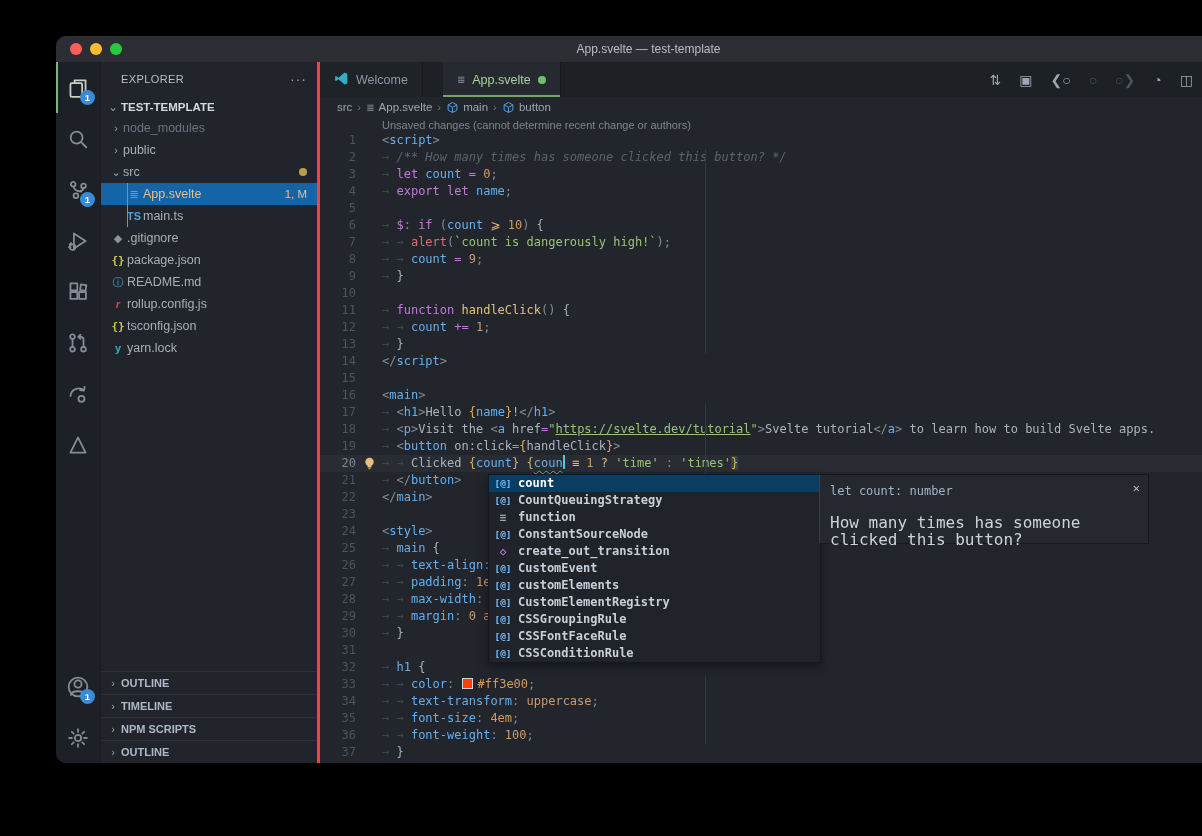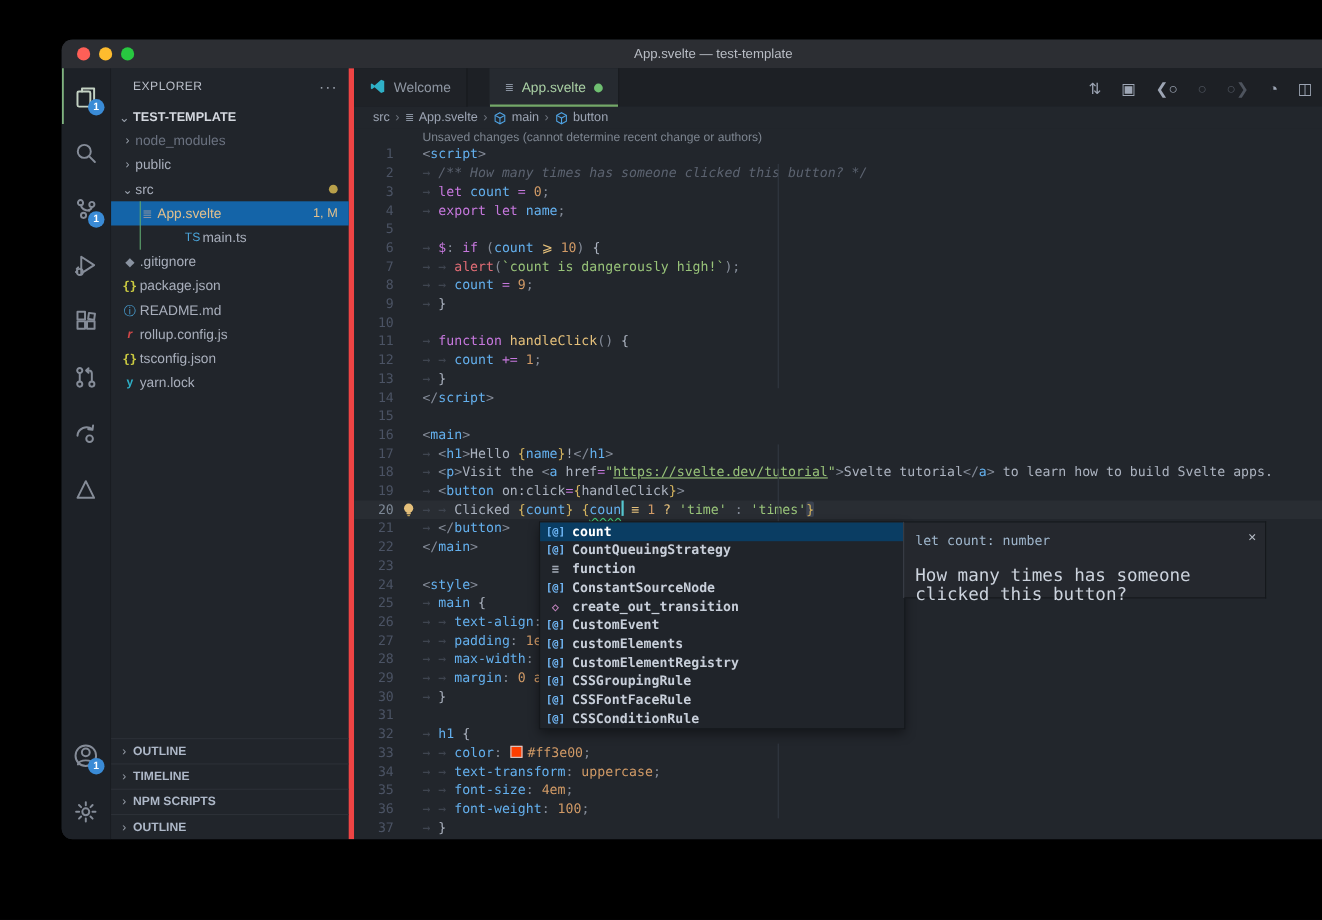--- a/index.html
+++ b/index.html
@@ -12,38 +12,38 @@
   .l-close{background:#ff5f57;} .l-min{background:#febc2e;} .l-zoom{background:#28c840;}
   .wbody{flex:1;display:flex;min-height:0;}
   
   .activitybar{width:44px;flex:none;background:#1d2127;display:flex;flex-direction:column;align-items:center;border-right:1px solid #191c21;}
   .ab-item{width:44px;height:51px;display:flex;align-items:center;justify-content:center;position:relative;color:#858c98;}
   .ab-item.active{color:#c3d2c3;box-shadow:inset 2px 0 0 #7fb37f;}
   .ab-item svg{display:block;}
   .ab-badge{position:absolute;right:5px;bottom:8px;min-width:15px;height:15px;border-radius:8px;background:#3a8bd6;color:#fff;font-size:9.5px;line-height:15px;text-align:center;font-weight:bold;}
   .ab-spacer{flex:1;}
   
-  .sidebar{width:216px;flex:none;background:#21252b;display:flex;flex-direction:column;font-size:12.5px;color:#a8aebb;border-right:5px solid #ef4444;min-height:0;}
+  .sidebar{width:216px;flex:none;background:#21252b;display:flex;flex-direction:column;font-size:12.5px;color:#a8aebb;border-right:3px solid #ef4444;min-height:0;}
   .sb-header{height:34px;flex:none;display:flex;align-items:center;padding:0 10px 0 20px;font-size:11px;letter-spacing:.4px;color:#b9bec8;}
   .sb-header .dots{margin-left:auto;color:#9aa1ac;font-size:14px;letter-spacing:1px;}
   .sb-root{height:21px;flex:none;display:flex;align-items:center;font-weight:bold;font-size:11.5px;color:#d4d8df;padding-left:4px;}
   .sb-root .chev{width:16px;text-align:center;color:#9aa1ac;font-weight:normal;}
   .tree{flex:1;position:relative;min-height:0;}
   .trow{height:22px;display:flex;align-items:center;padding-left:8px;position:relative;white-space:nowrap;}
   .trow .chev{width:14px;color:#9aa1ac;font-size:11px;text-align:center;flex:none;}
   .trow .ficon{width:18px;flex:none;text-align:center;font-size:11px;}
   .trow.child{padding-left:24px;}
   .trow.sel{background:#1464a8;}
   .trow.dim .flabel{color:#6b7280;text-align:center;}
   .trow .flabel{overflow:hidden;text-overflow:ellipsis;}
   .trow .gitbadge{margin-left:auto;padding-right:10px;color:#e2c08d;font-size:11.5px;}
   .trow .moddot{margin-left:auto;margin-right:10px;width:8px;height:8px;border-radius:50%;background:#b8a04a;}
   .trow.mod .flabel{color:#e2c08d;}
   .tree-guide{position:absolute;width:1px;background:#5fa86f;}
-  .i-svelte{color:#8a93a1;} .i-ts{color:#4aa3d8;font-weight:normal;font-size:9px;margin-left:41px;} .i-json{color:#cbcb41;font-weight:bold;font-family:"DejaVu Sans Mono",monospace;font-size:10px;} .i-info{color:#4aa3d8;font-size:12px;} .i-git{color:#8a93a1;font-size:10px;} .i-rollup{color:#d14748;font-weight:bold;font-size:12px;font-style:italic;} .i-yarn{color:#2fb0c7;font-weight:bold;font-size:12px;}
+  .i-svelte{color:#8a93a1;} .i-ts{color:#4aa3d8;font-weight:bold;font-size:9px;} .i-json{color:#cbcb41;font-weight:bold;font-family:"DejaVu Sans Mono",monospace;font-size:10px;} .i-info{color:#4aa3d8;font-size:12px;} .i-git{color:#8a93a1;font-size:10px;} .i-rollup{color:#d14748;font-weight:bold;font-size:12px;font-style:italic;} .i-yarn{color:#2fb0c7;font-weight:bold;font-size:12px;}
   .sb-sections{flex:none;}
   .section{height:22px;display:flex;align-items:center;border-top:1px solid #2c3037;font-weight:bold;font-size:11px;color:#aeb8c8;padding-left:4px;}
   .section .chev{width:16px;text-align:center;color:#9aa1ac;font-weight:normal;}
   
   .editorcol{flex:1;display:flex;flex-direction:column;min-width:0;background:#22262c;position:relative;}
   .tabstrip{height:35px;flex:none;background:#1d2025;display:flex;align-items:stretch;gap:20px;}
   .tab{display:flex;align-items:center;gap:7px;padding:0 14px;font-size:12.5px;color:#8f97a3;background:#1f2227;border-right:1px solid #17191d;position:relative;}
   .tab.active{background:#262a30;color:#a9cfa4;box-shadow:inset 0 -2px 0 #74a868;}
   .tab .moddot2{width:8px;height:8px;border-radius:50%;background:#6fbf71;}
   .tab-actions{margin-left:auto;display:flex;align-items:center;gap:18px;padding-right:16px;color:#9da5b4;font-size:14px;}

